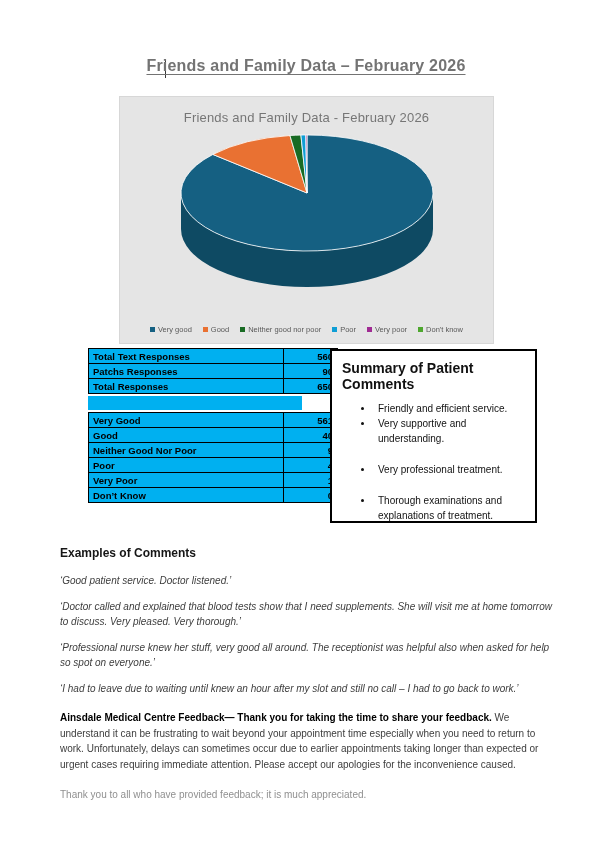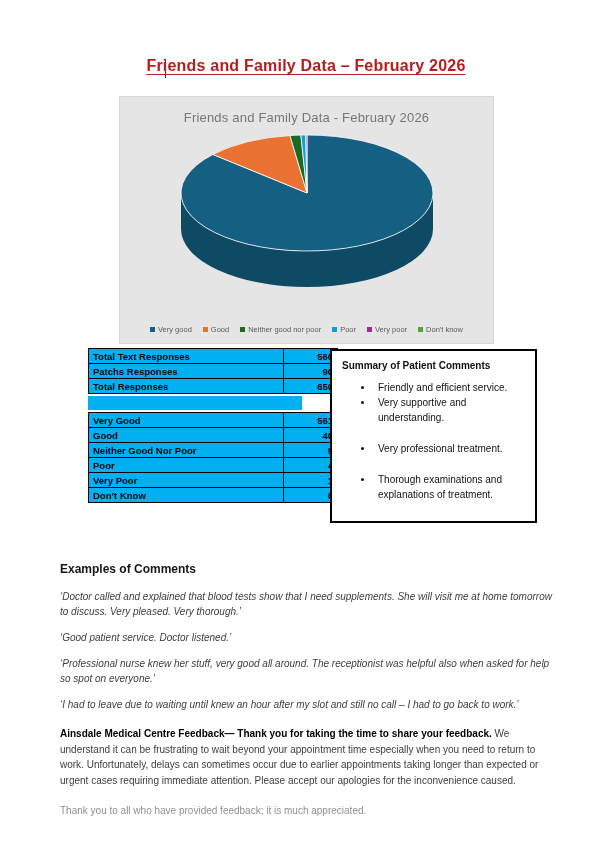--- a/index.html
+++ b/index.html
@@ -6,21 +6,21 @@
   body { margin: 0; background: #fff; font-family: "Liberation Sans", sans-serif; }
   .page {
     position: relative; width: 612px; height: 864px; background: #fff;
     overflow: hidden; color: #262626;
   }
 
   
   .doc-title {
     position: absolute; top: 57px; left: 0; width: 100%;
     text-align: center; font-size: 16px; font-weight: 600; letter-spacing: 0.2px;
-    color: #b91c1c; text-decoration: underline; text-underline-offset: 3px;
+    color: #737373; text-decoration: underline; text-underline-offset: 3px;
   }
   .text-cursor {
     position: absolute; top: 59px; left: 165px; width: 1px; height: 19px; background: #3a3a3a;
   }
 
   
   .chart-frame {
     position: absolute; left: 119px; top: 96px; width: 375px; height: 248px;
     border: 1px solid #d7d7d7; background: #e5e5e5;
   }
@@ -50,32 +50,32 @@
   .wavy {
     text-decoration: underline wavy #2457c5; text-decoration-thickness: 1px;
     text-underline-offset: 2px;
   }
 
   
   .summary-box {
     position: absolute; left: 330px; top: 349px; width: 207px; height: 174px;
     border: 2px solid #000; background: #fff; padding: 9px 10px;
   }
-  .summary-title { font-size: 10px; font-weight: bold; color: #111; }
+  .summary-title { font-size: 14px; font-weight: bold; color: #111; }
   .summary-box ul {
     margin: 9px 0 0 0; padding-left: 32px; list-style: disc;
     font-size: 10px; font-weight: normal; color: #111; line-height: 1.5;
   }
   .summary-box li { padding-left: 4px; }
   .summary-box li:nth-child(3) { margin-top: 16px; }
   .summary-box li:nth-child(4) { margin-top: 16px; }
 
   
   .lower { position: absolute; left: 60px; top: 546px; width: 494px; }
-  .comments-heading { font-size: 12px; font-weight: bold; color: #161616; margin: 16px 0 13px 0; }
+  .comments-heading { font-size: 12px; font-weight: bold; color: #161616; margin: 0 0 13px 0; }
   .quote { font-style: italic; font-size: 10px; line-height: 15px; color: #3d3d3d; margin: 0 0 11px 0; }
   .feedback-para { font-size: 10px; line-height: 15.5px; color: #3d3d3d; margin: 14px 0 12px 0; }
   .feedback-para strong { color: #000; }
   .footer-note { font-size: 10px; color: #909090; margin: 17px 0 16px 0; }
 </style>
 </head>
 <body>
 
 <div class="page">
 
@@ -174,22 +174,22 @@
         <li>Friendly and efficient service.</li>
         <li>Very supportive and understanding.</li>
         <li>Very professional treatment.</li>
         <li>Thorough examinations and explanations of treatment.</li>
       </ul>
   </div>
 
   <div class="lower">
     <h2 class="comments-heading">Examples of Comments</h2>
     <div id="quotes-container">
+        <p class="quote">‘Good patient service. Doctor listened.’</p>
         <p class="quote">‘Doctor called and explained that blood tests show that I need supplements. She will visit me at home tomorrow to discuss. Very pleased. Very thorough.’</p>
-        <p class="quote">‘Good patient service. Doctor listened.’</p>
         <p class="quote">‘Professional nurse knew her stuff, very good all around. The receptionist was helpful also when asked for help so spot on everyone.’</p>
         <p class="quote">‘I had to leave due to waiting until knew an hour after my slot and still no call – I had to go back to work.’</p>
       </div>
     <p class="feedback-para"><strong>Ainsdale Medical Centre Feedback— Thank you for taking the time to share your feedback.</strong>
       <span>We understand it can be frustrating to wait beyond your appointment time especially when you need to return to work. Unfortunately, delays can sometimes occur due to earlier appointments taking longer than expected or urgent cases requiring immediate attention. Please accept our apologies for the inconvenience caused.</span></p>
     <p class="footer-note">Thank you to all who have provided feedback; it is much appreciated.</p>
   </div>
 
 </div>
 

